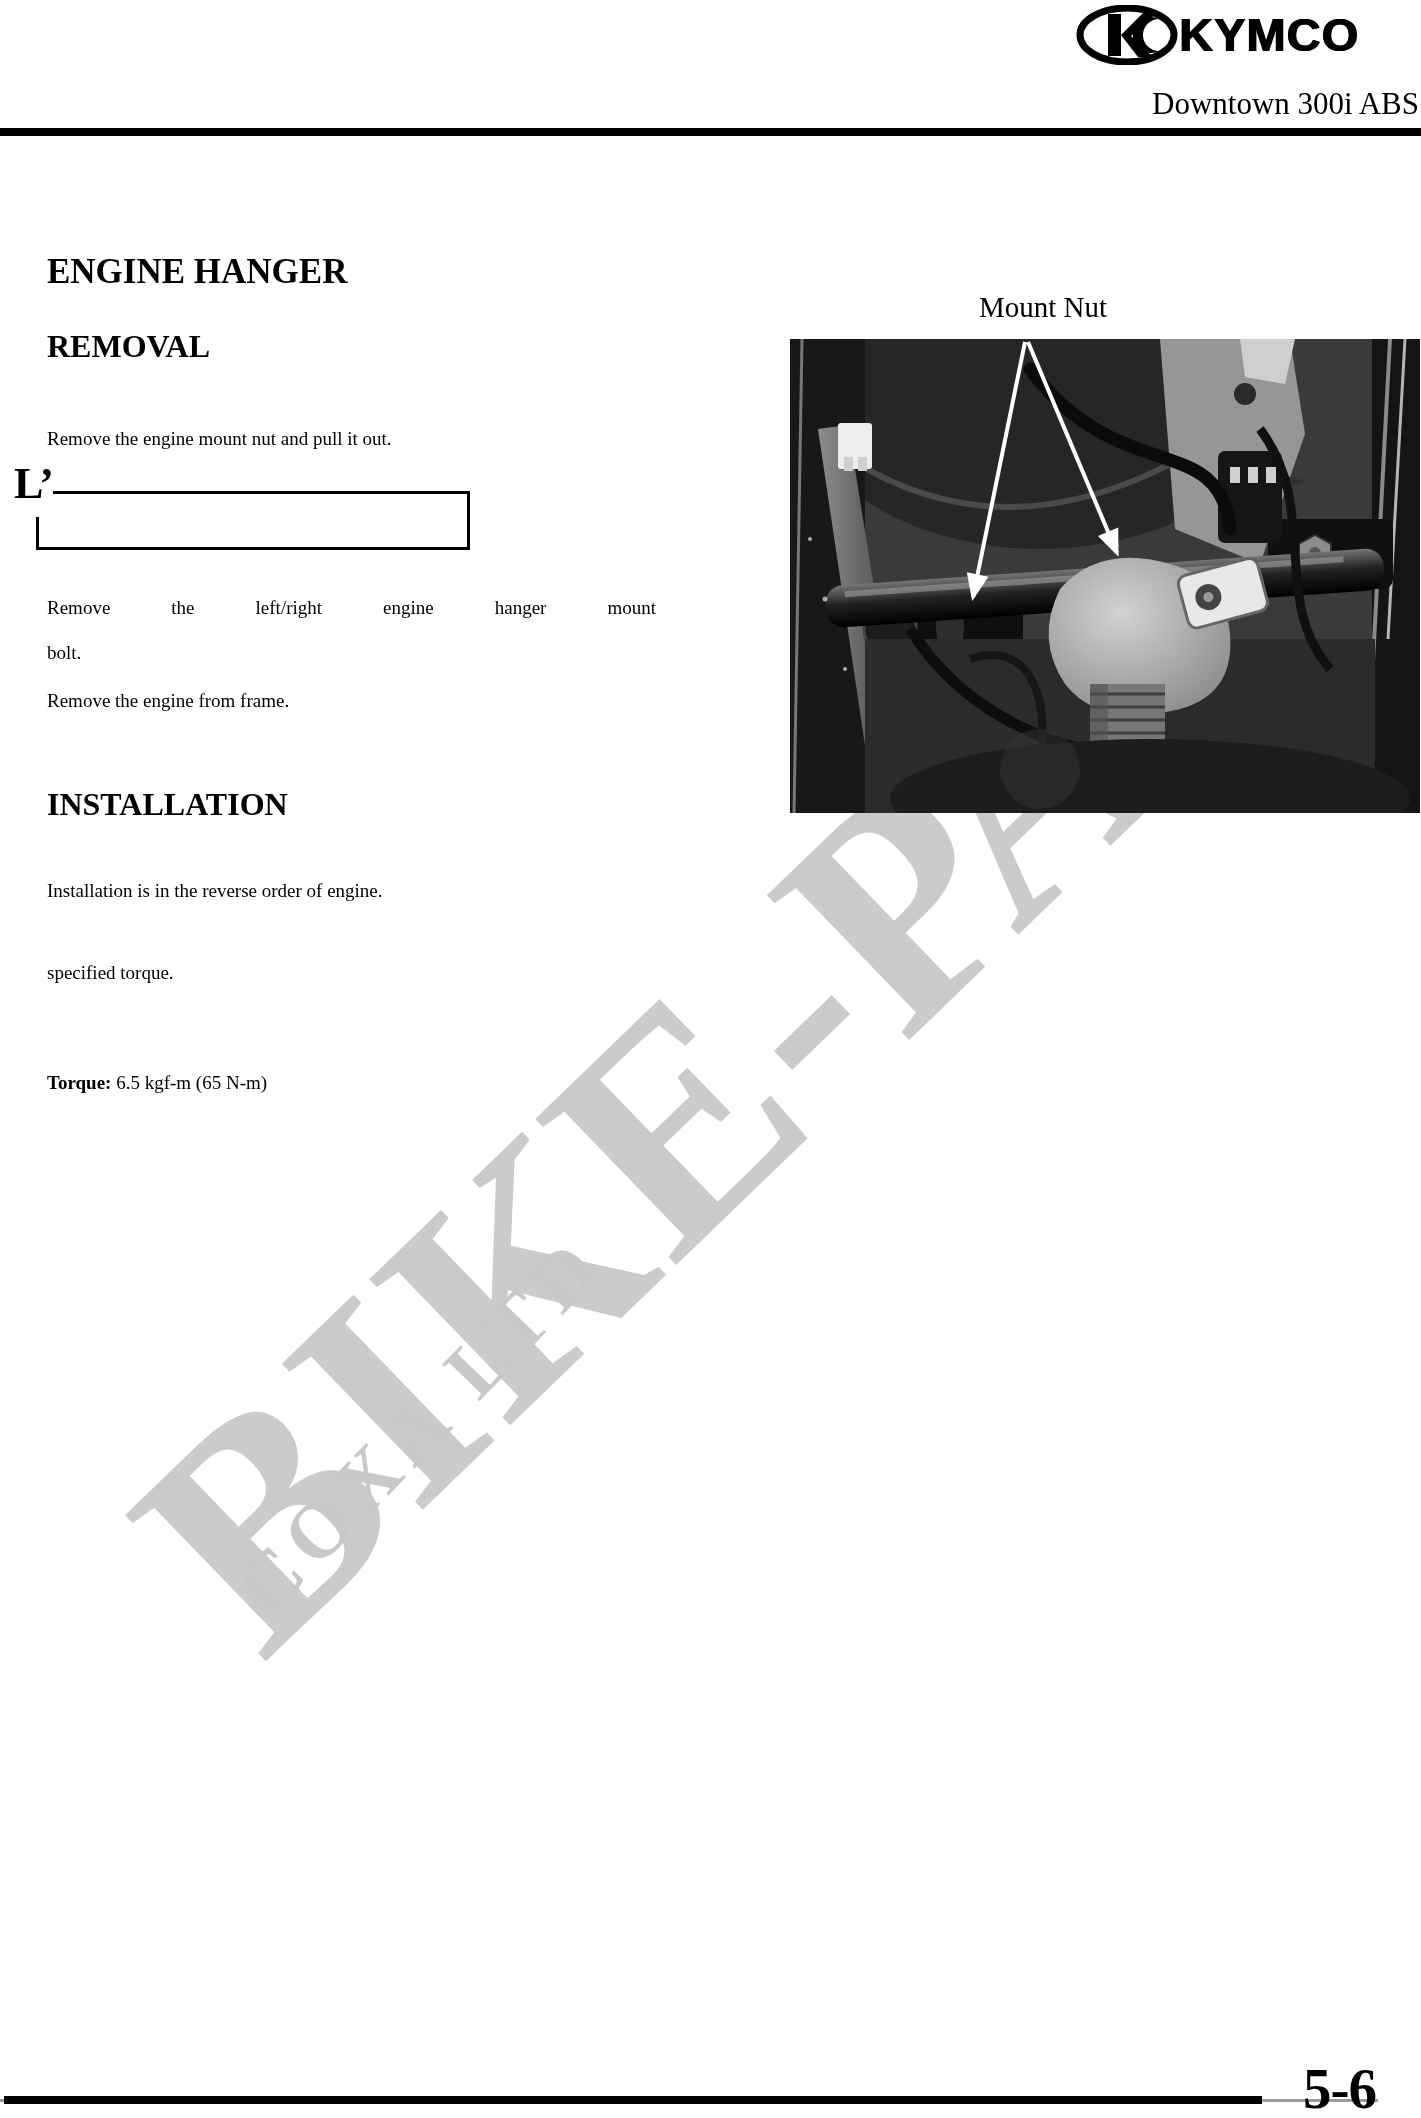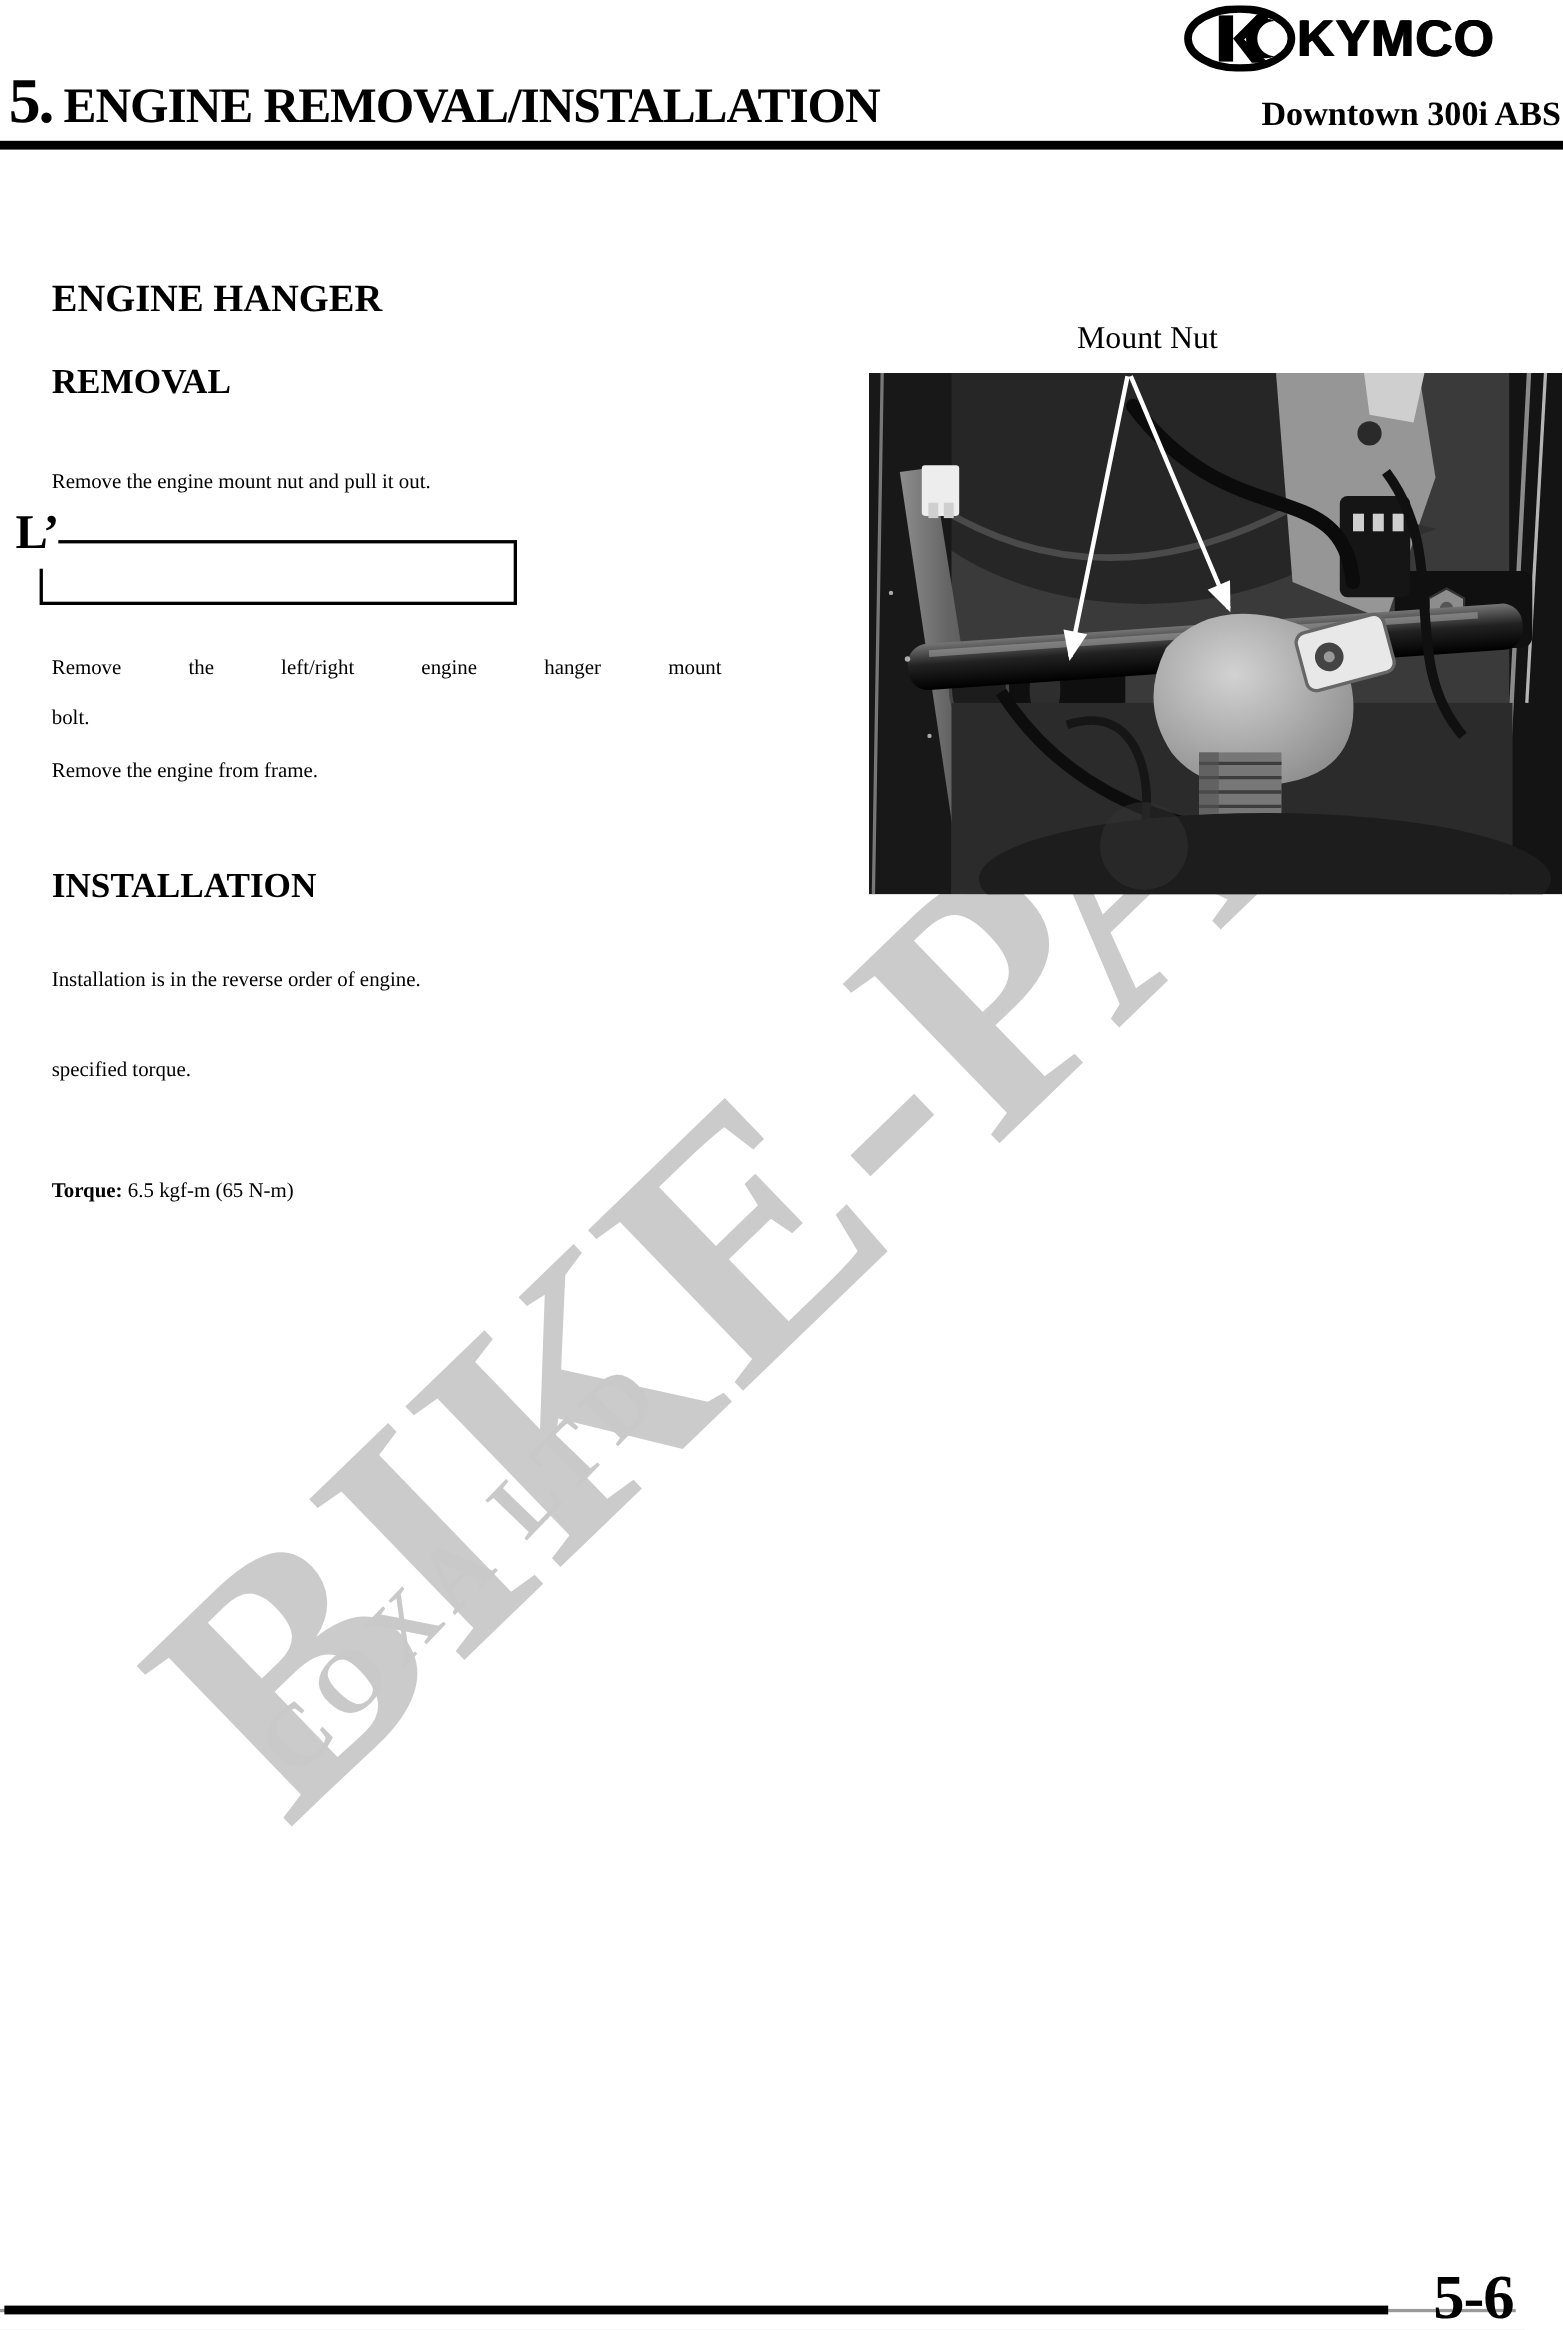--- a/index.html
+++ b/index.html
@@ -21,21 +21,21 @@
     left:250px; top:1560px; z-index:1;
     font-size:80px; line-height:80px; font-weight:bold;
     letter-spacing:10px; color:#c9c9c9; white-space:nowrap;
     transform-origin:0 50%; transform:rotate(-46deg);
   }
 
   
   .chapter { left:8px; top:58px; z-index:3; white-space:nowrap; }
   .chapter .num   { font-size:58px; font-weight:bold; letter-spacing:-2px; }
   .chapter .title { font-size:45px; font-weight:bold; letter-spacing:-1px; }
-  .model { right:2px; top:86px; z-index:3; font-size:31px; font-weight:bold; }
+  .model { right:2px; top:86px; z-index:3; font-size:31px; font-weight:normal; }
   .header-rule { left:0; top:128px; width:1421px; height:8px; background:#000; z-index:3; }
   .logo { left:1075px; top:5px; z-index:3;text-align:center; }
   .logo-text {
     font-family:"Liberation Sans","DejaVu Sans",sans-serif;
     font-weight:bold; font-size:47px; letter-spacing:1px;
     text-shadow:1px 0 0 #000, -0.5px 0 0 #000;
   }
 
   
   .t  { z-index:3; font-size:19px; line-height:45px; }
@@ -70,21 +70,20 @@
   .page-number { left:1303px; top:2056px; font-size:57px; font-weight:bold; z-index:3; letter-spacing:-1px; }
 </style>
 </head>
 <body>
 
 <div class="page">
 
   <div class="abs wm-main">ВІКЕ-РАЛ</div>
   <div class="abs wm-sub">COXA LTD</div>
 
-  <div class="abs chapter"><span class="num">5.</span><span class="title"> ENGINE REMOVAL/INSTALLATION</span></div>
 
   <div class="abs logo">
     <svg width="346" height="60" viewBox="0 0 346 60">
       <g>
         <ellipse cx="52" cy="30" rx="47" ry="27" fill="#fff" stroke="#000" stroke-width="7"></ellipse>
         <rect x="33" y="9" width="13" height="42" fill="#000"></rect>
         <polygon points="46,30 68,8 82,8 56,31 78,52 63,52" fill="#000"></polygon>
         <path d="M 84 14 A 18 18 0 1 0 84 46 A 14 14 0 1 1 84 14 Z" fill="#000"></path>
       </g>
       <text x="104" y="46" class="logo-text">KYMCO</text>

